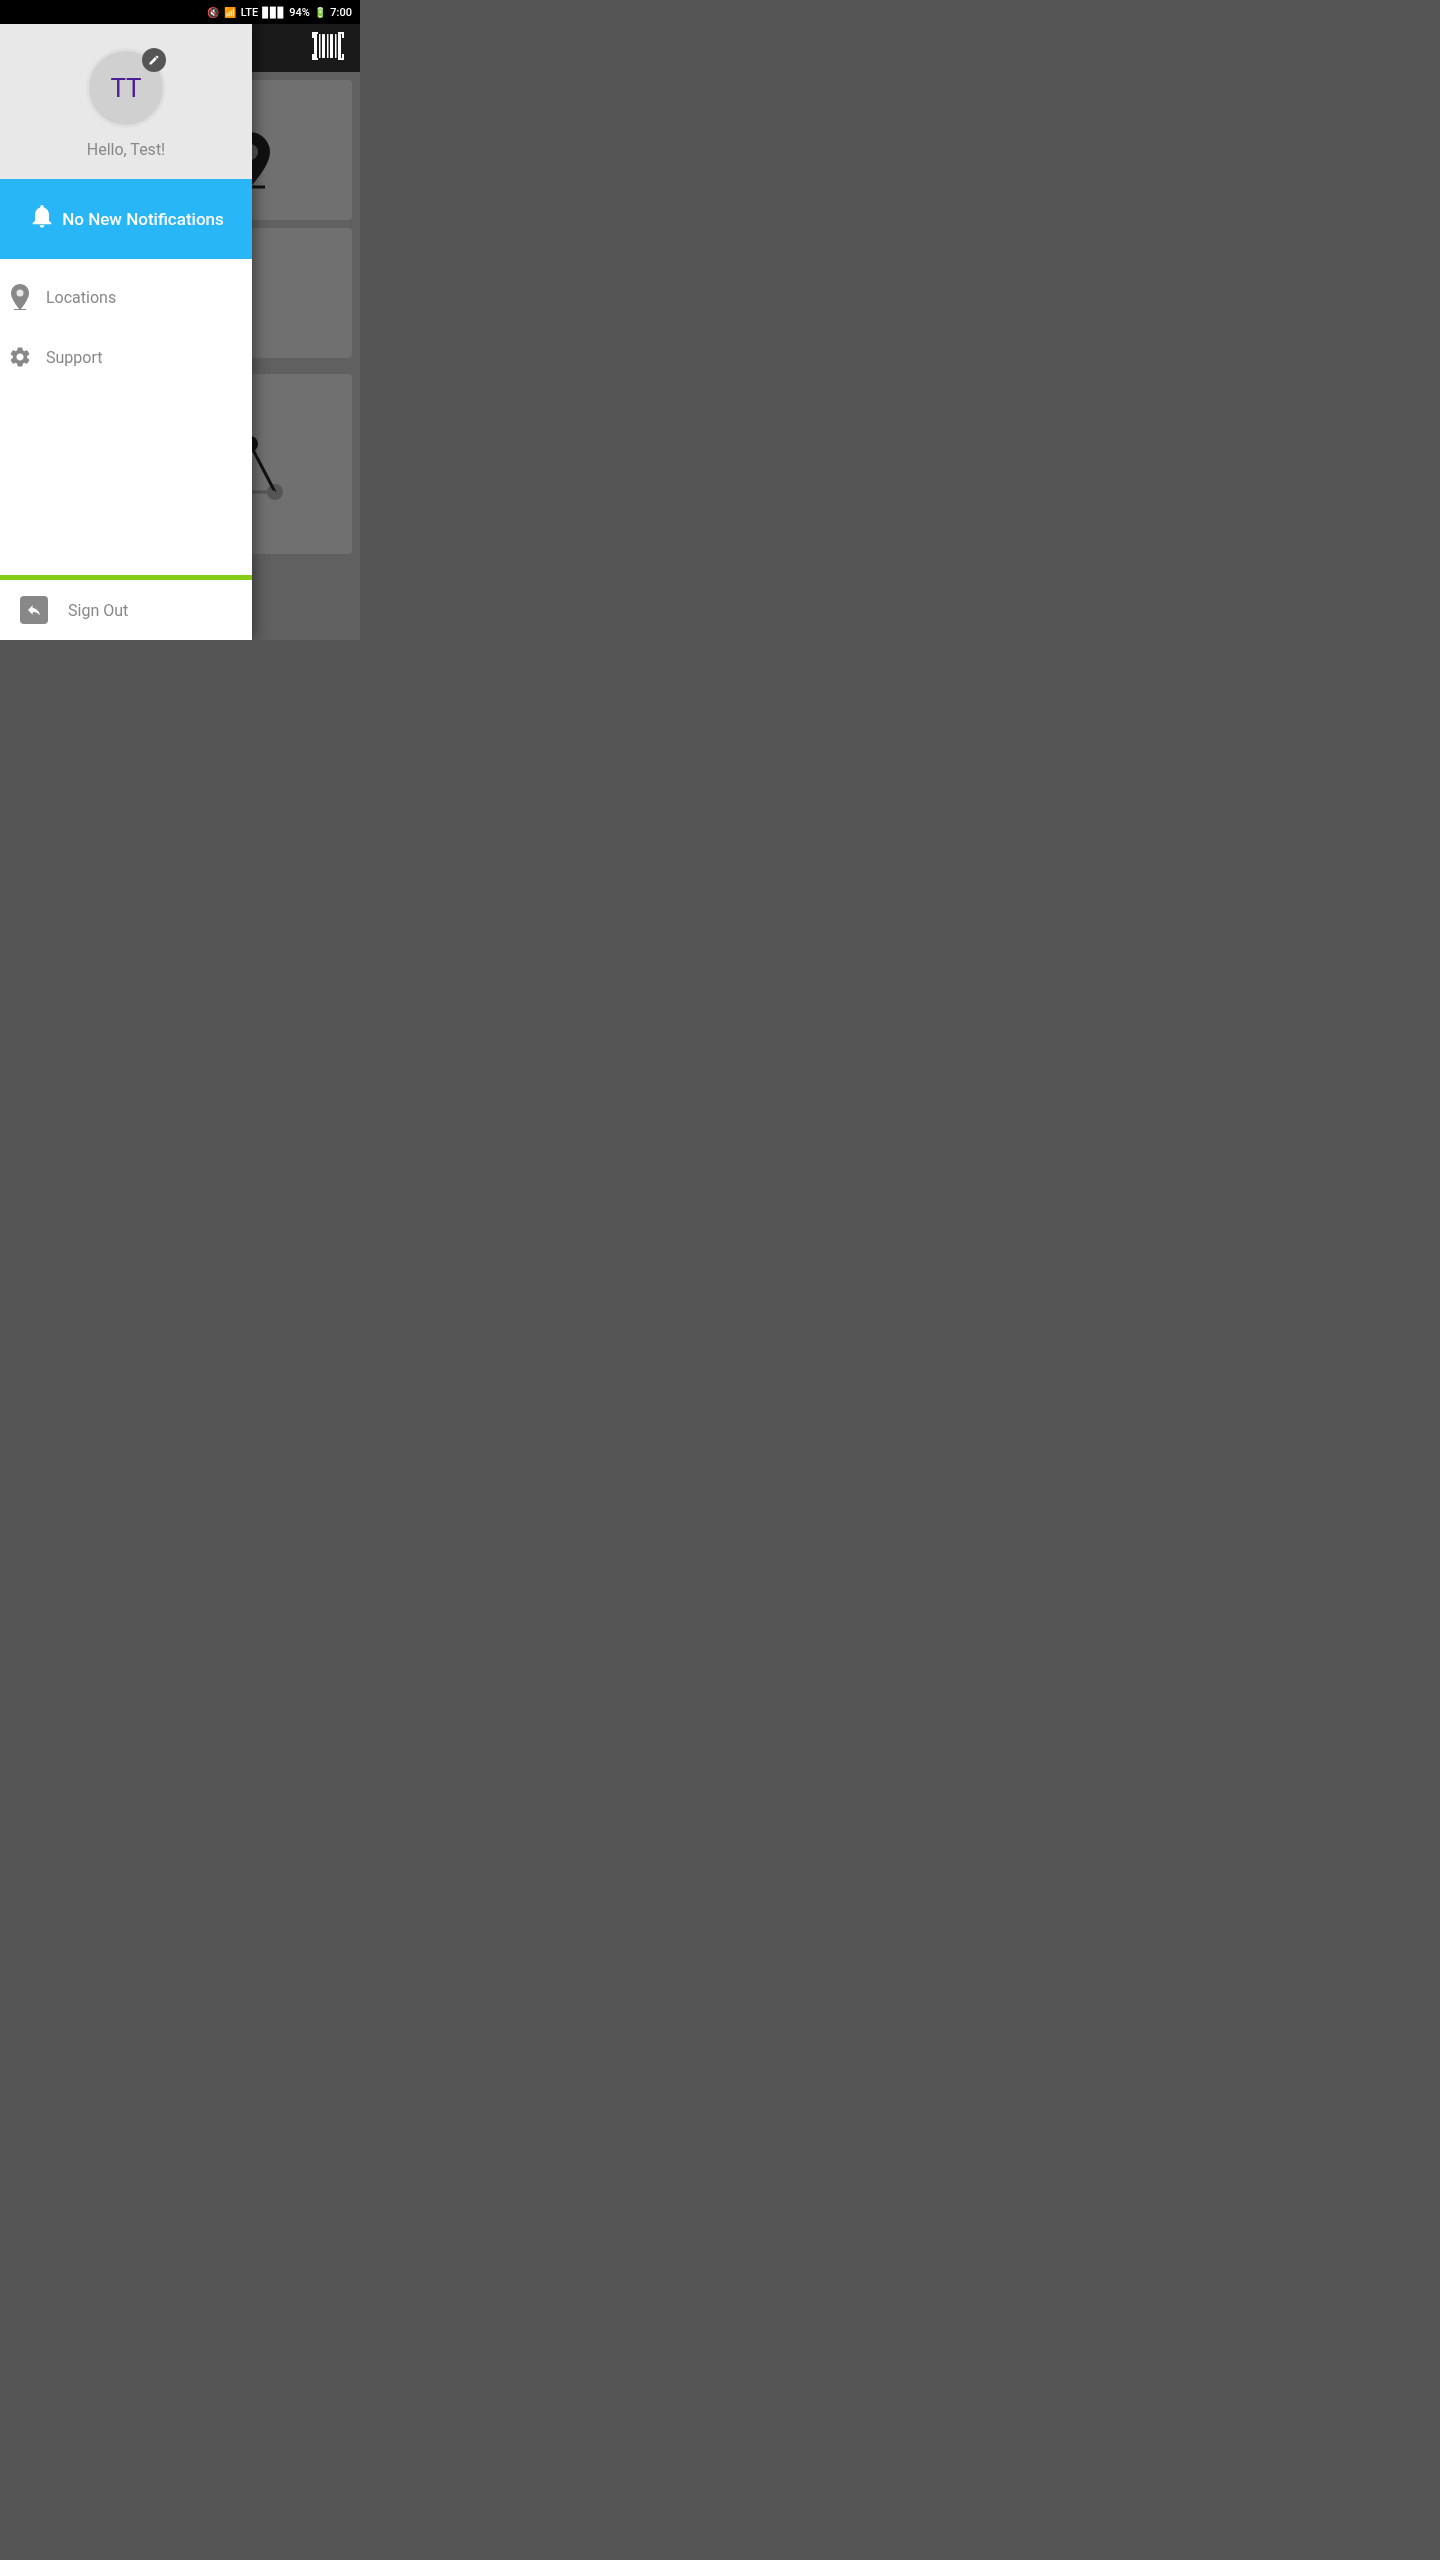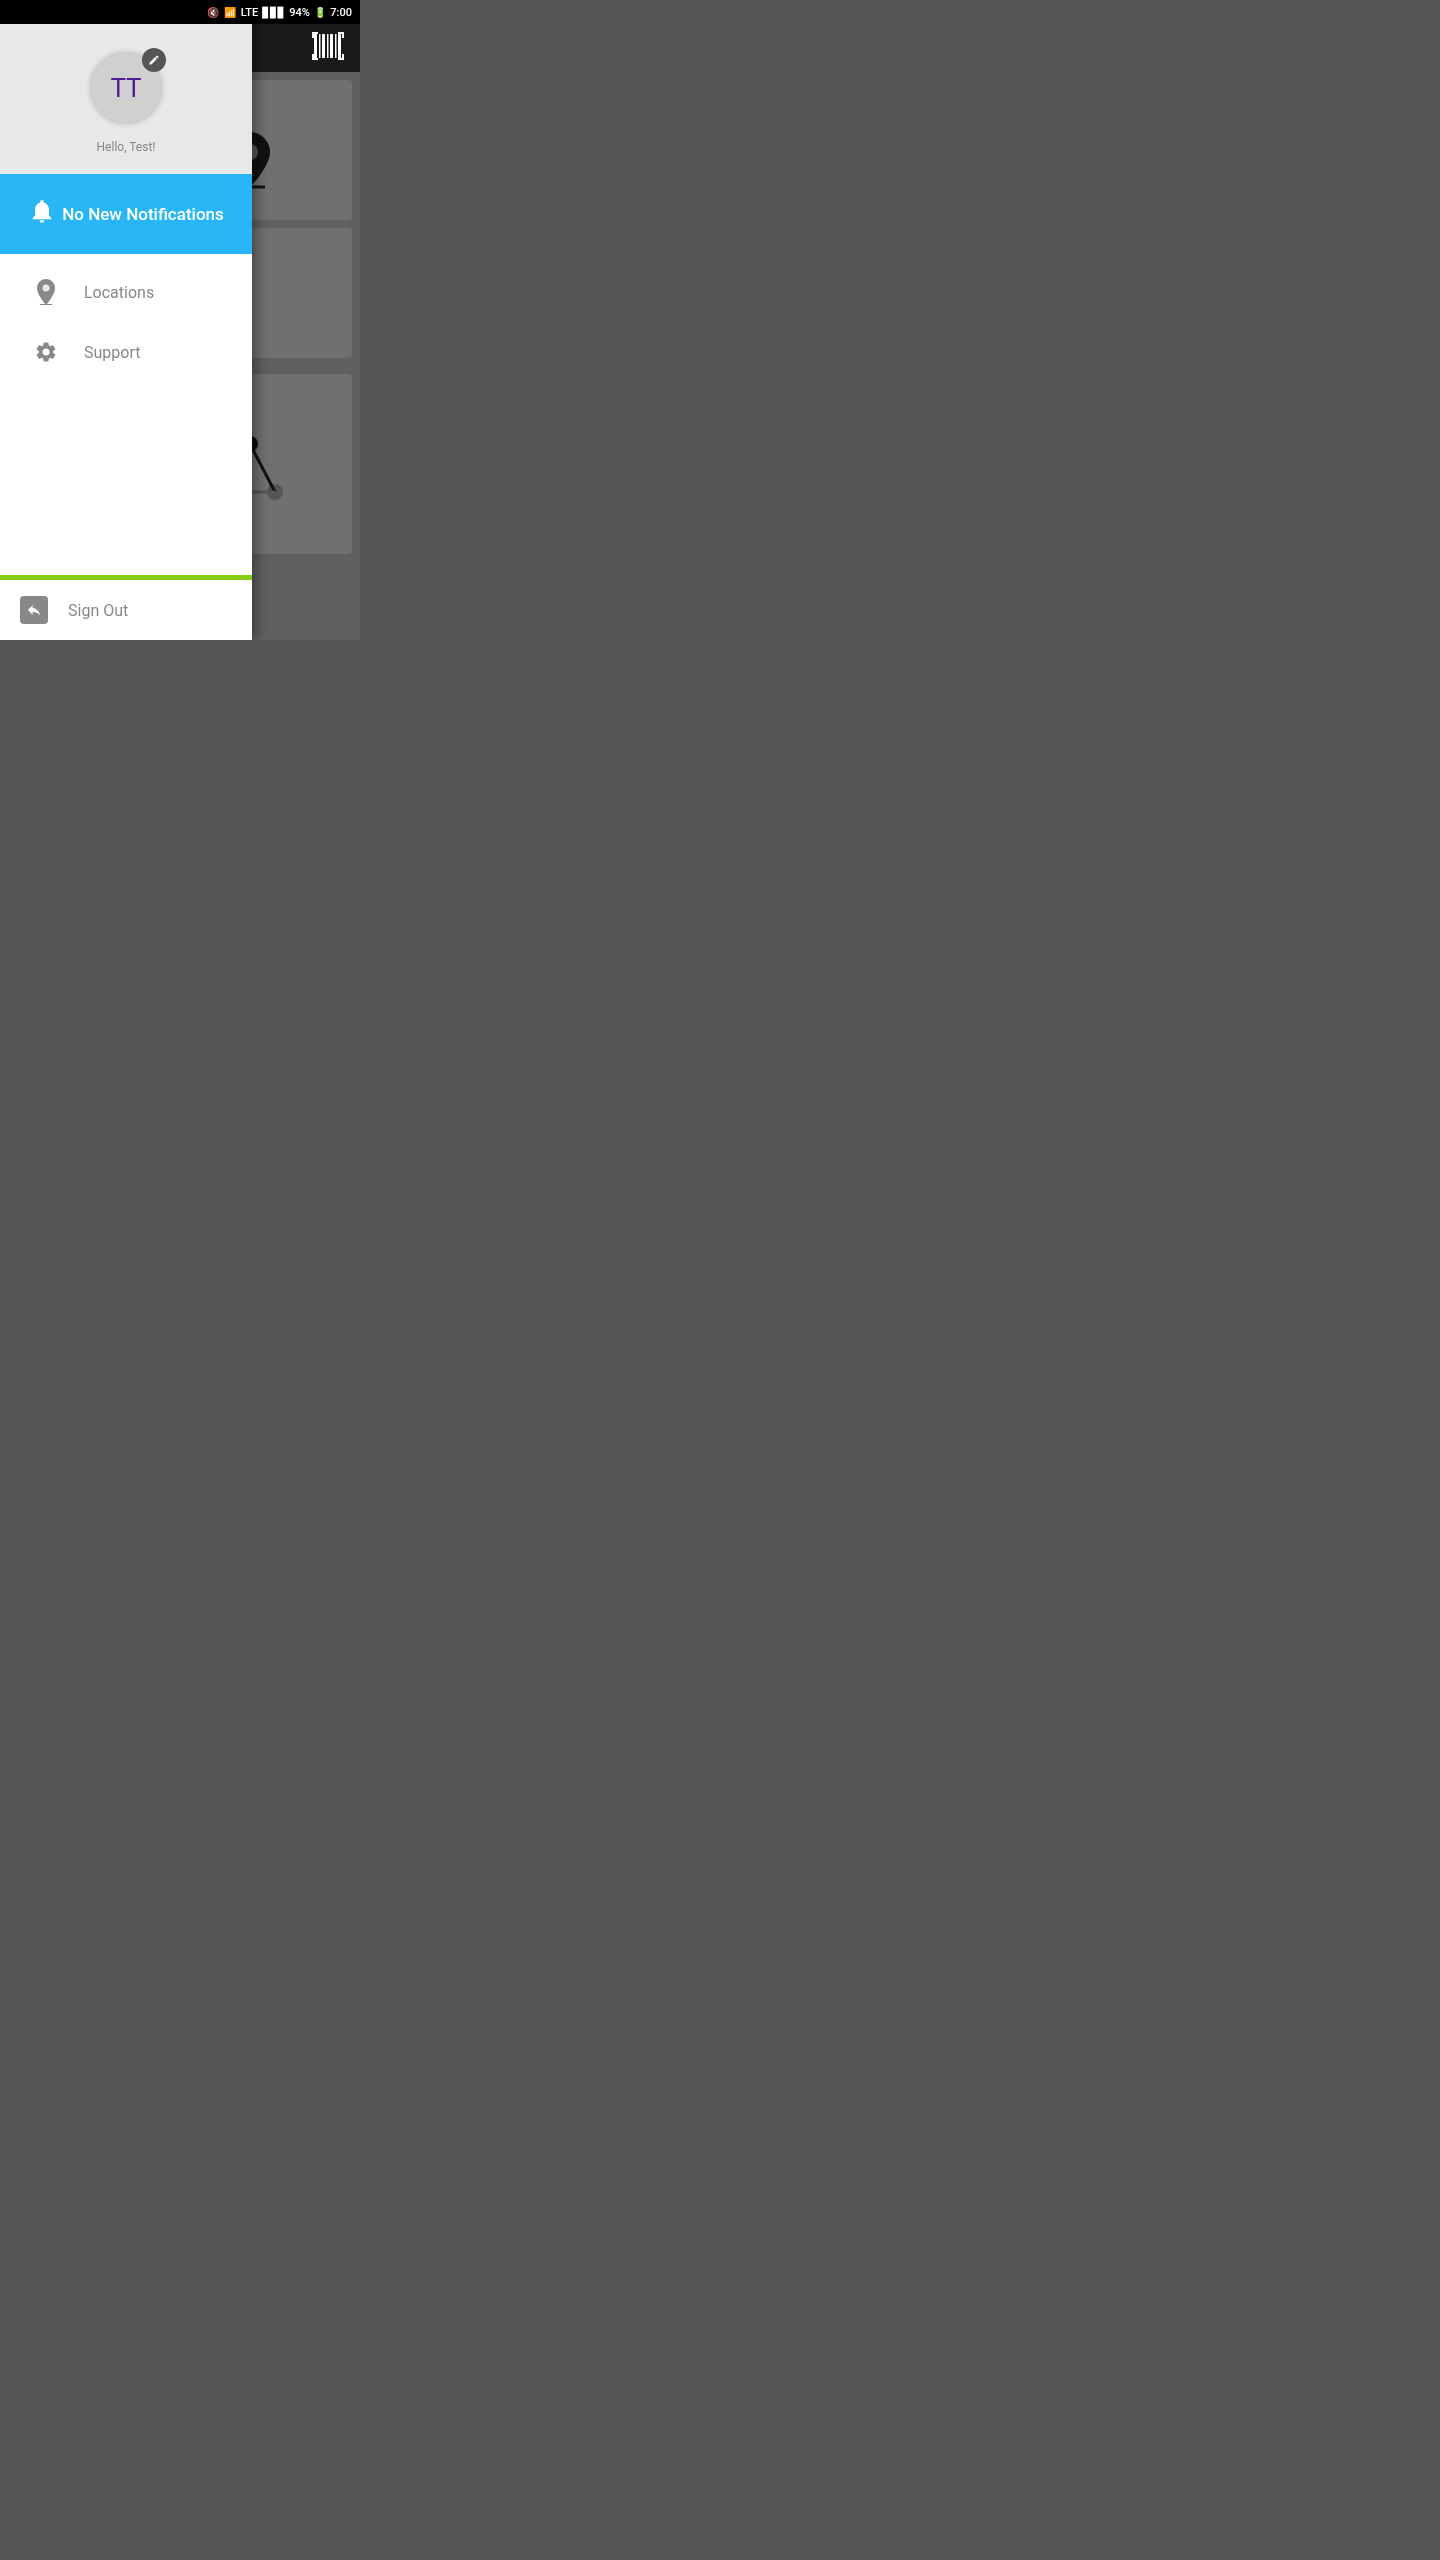--- a/index.html
+++ b/index.html
@@ -166,21 +166,21 @@
       border-radius: 50%;
       display: flex;
       align-items: center;
       justify-content: center;
       color: #fff;
       font-size: 12px;
     }
 
     .greeting {
       color: #888;
-      font-size: 12px;
+      font-size: 16px;
       font-weight: 400;
     }
 
     
     .notification-banner {
       background: #29b6f6;
       padding: 14px 16px;
       display: flex;
       align-items: center;
       justify-content: center;
@@ -202,22 +202,22 @@
     
     .nav-items {
       flex: 1;
       background: #fff;
       padding: 8px 0;
     }
 
     .nav-item {
       display: flex;
       align-items: center;
-      padding: 16px 32px;
-      gap: 24px;
+      padding: 16px 6px;
+      gap: 12px;
       cursor: pointer;
       text-align: right;
     }
 
     .nav-icon {
       width: 28px;
       height: 28px;
       display: flex;
       align-items: center;
       justify-content: center;

